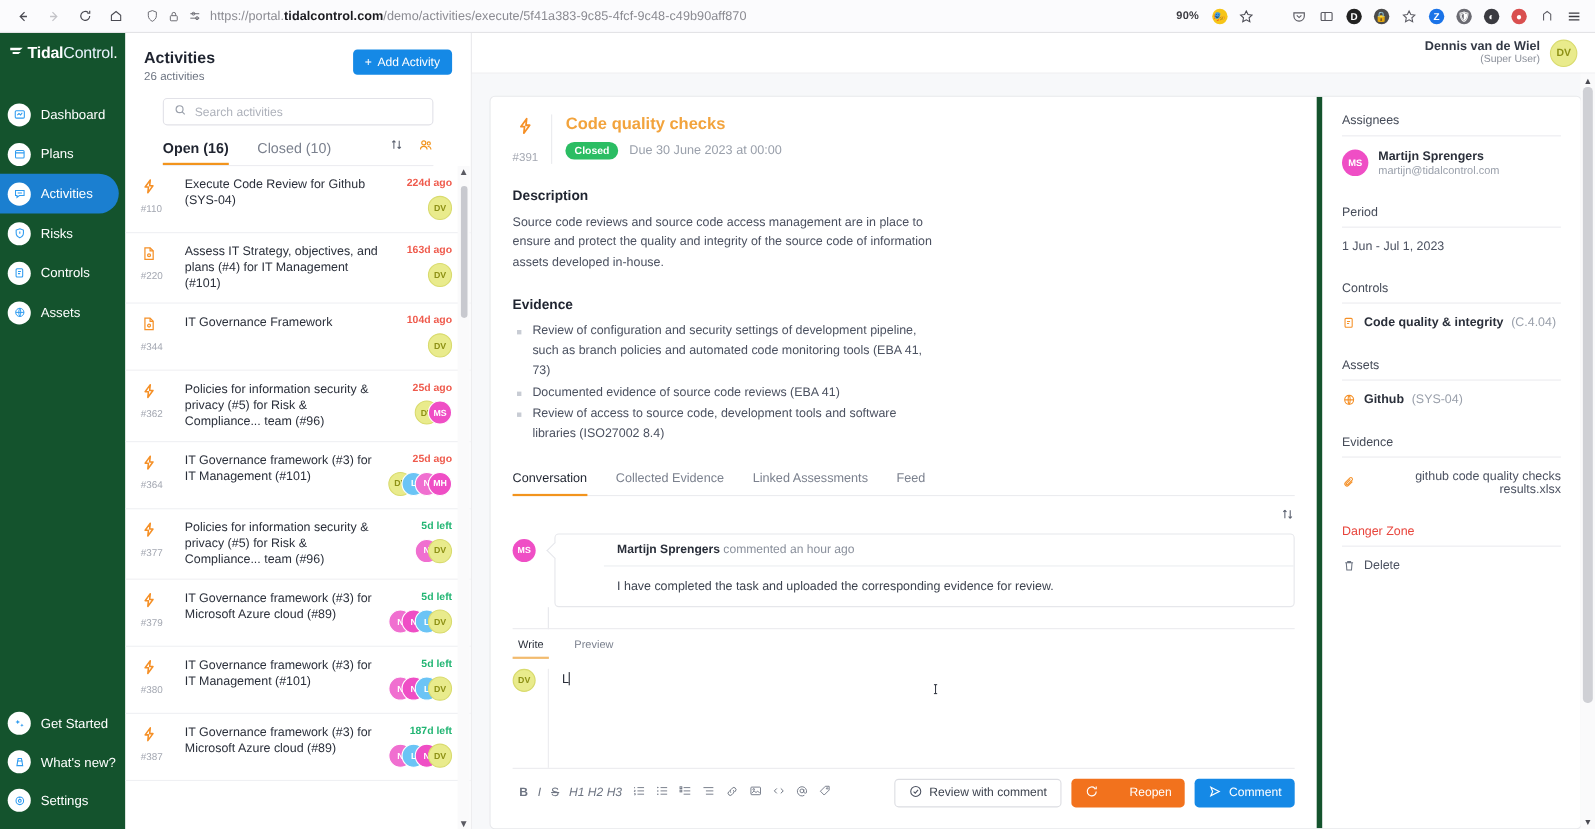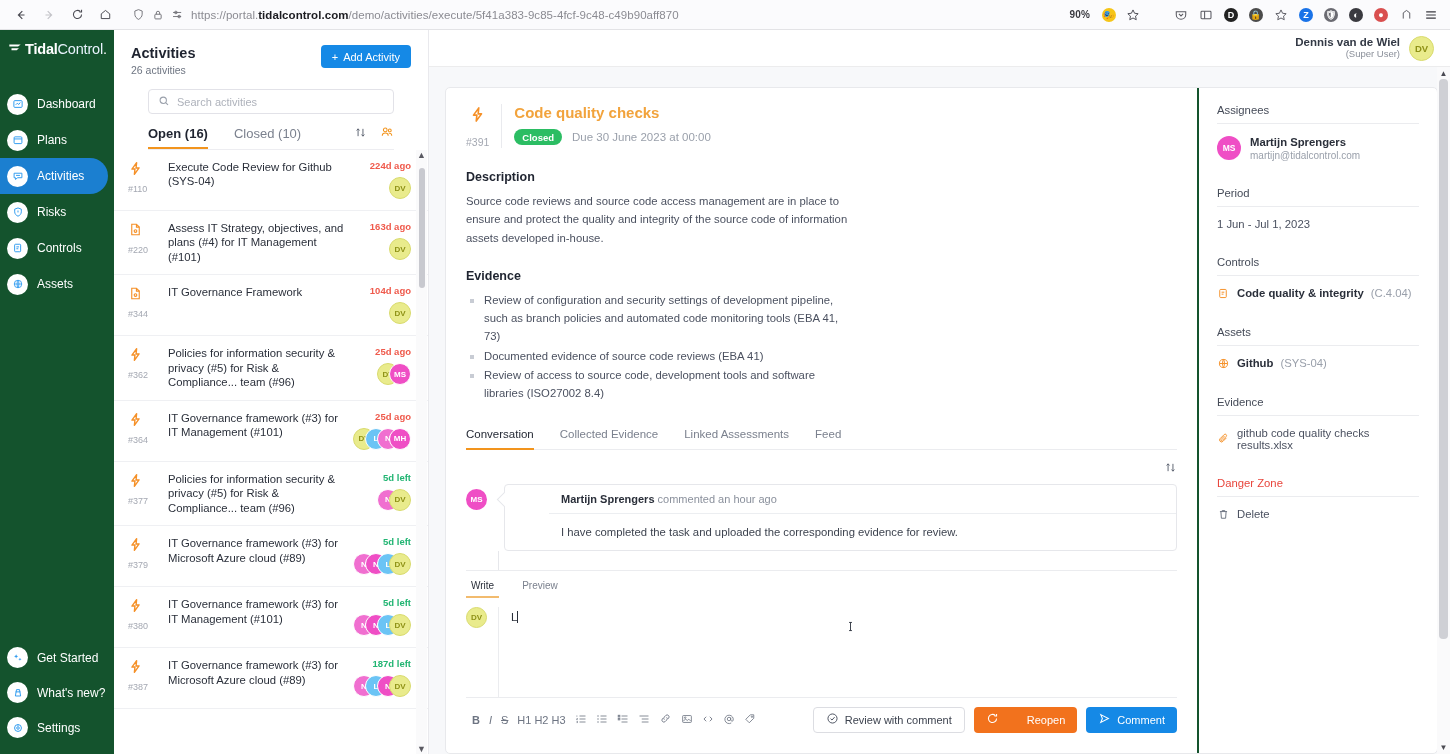--- a/index.html
+++ b/index.html
@@ -240,49 +240,49 @@
   .w-input { flex: 1 1 auto; border-left: 1px solid #ebecef; padding-left: 12px; min-height: 90px; position:relative;}
   .w-text { font-size: 11.5px; color: #2a2f3a; }
   .caret { display:inline-block; width:1px; height:12px; background:#2a2f3a; vertical-align:-2px; }
   .ibeam { position:absolute; left: 345px; top: 12px; color:#2a2f3a; }
 
   .ed-foot {
     display: flex; align-items: center; border-top: 1px solid #ebecef;
     padding: 9px 0 12px 0; margin-top: auto;
   }
   .md-tools { display: flex; align-items: center; gap: 9px; color: #6d7482; font-size: 11px; padding-left: 6px; }
-  .md-tools .grp { display:flex; gap:3px; }
+  .md-tools .grp { display:flex; gap:3px;font-style:italic; }
   .btns { margin-left: auto; display: flex; gap: 9px; align-items: center; }
   .btn {
     height: 26px; border-radius: 4px; font-size: 11px; display: flex;
     align-items: center; gap: 6px; padding: 0 12px; cursor: pointer;
     font-family: inherit; border: none;
   }
   .btn.ghost { background: #fff; border: 1px solid #dcdde2; color: #3d434f; }
   .btn.orange { background: #f2721d; color: #fff; gap: 28px; }
   .btn.blue { background: #1589e6; color: #fff; }
 
   
   .meta {
-    width: 240px; flex: 0 0 240px; border-left: 2px solid #14532d;
+    width: 240px; flex: 0 0 240px; border-left: 5px solid #14532d;
     padding: 16px 18px 0 18px;
   }
   .m-h { font-size: 11.3px; color: #454b58; padding-bottom: 7px; border-bottom: 1px solid #ebecef; }
   .m-h.danger { color: #e8453c; }
   .m-block { margin-bottom: 26px; }
   .m-person { display: flex; align-items: center; gap: 9px; margin-top: 11px; }
   .m-av {
     width: 24px; height: 24px; border-radius: 50%; background: #ef4ec5; color: #fff;
     display: flex; align-items: center; justify-content: center;
     font-size: 8.5px; font-weight: 700; flex: 0 0 auto;
   }
   .m-pname { font-size: 11.3px; font-weight: 700; color: #2a2f3a; line-height: 1.3; }
   .m-pmail { font-size: 10px; color: #9aa0ab; }
   .m-val { font-size: 11.3px; color: #4b5160; margin-top: 11px; }
-  .m-row { display: flex; align-items: center; gap: 7px; margin-top: 11px; font-size: 11.3px; color: #2a2f3a; }
+  .m-row { display: flex; align-items: center; gap: 7px; margin-top: 11px; font-size: 11.3px; color: #2a2f3a; text-align: right; }
   .m-row .dim { color: #9aa0ab; font-weight: 400; }
   .m-row b { font-weight: 700; }
   .m-row .ico { color: #f59027; display: flex; flex: 0 0 auto; }
 
   .page-scroll {
     position: absolute; right: 0; top: 0; bottom: 0; width: 13px; background: #fafafb;
     display: flex; flex-direction: column; align-items: center; justify-content: space-between;
     color: #4a4a52; font-size: 8px; padding: 2px 0;
   }
   .page-scroll .thumb { position: absolute; top: 12px; height: 560px; width: 9px; background: #cfd0d5; border-radius: 4px; }

